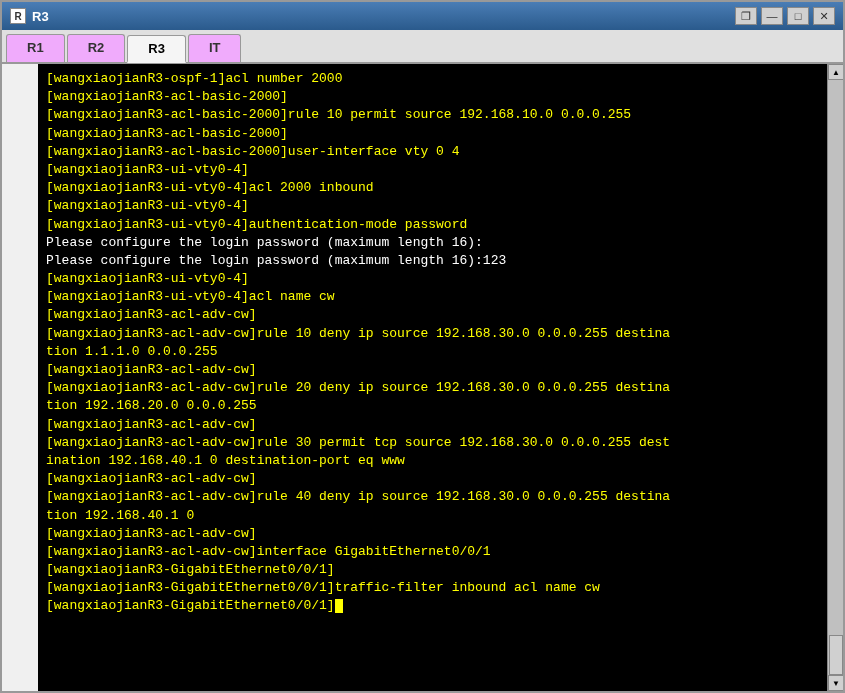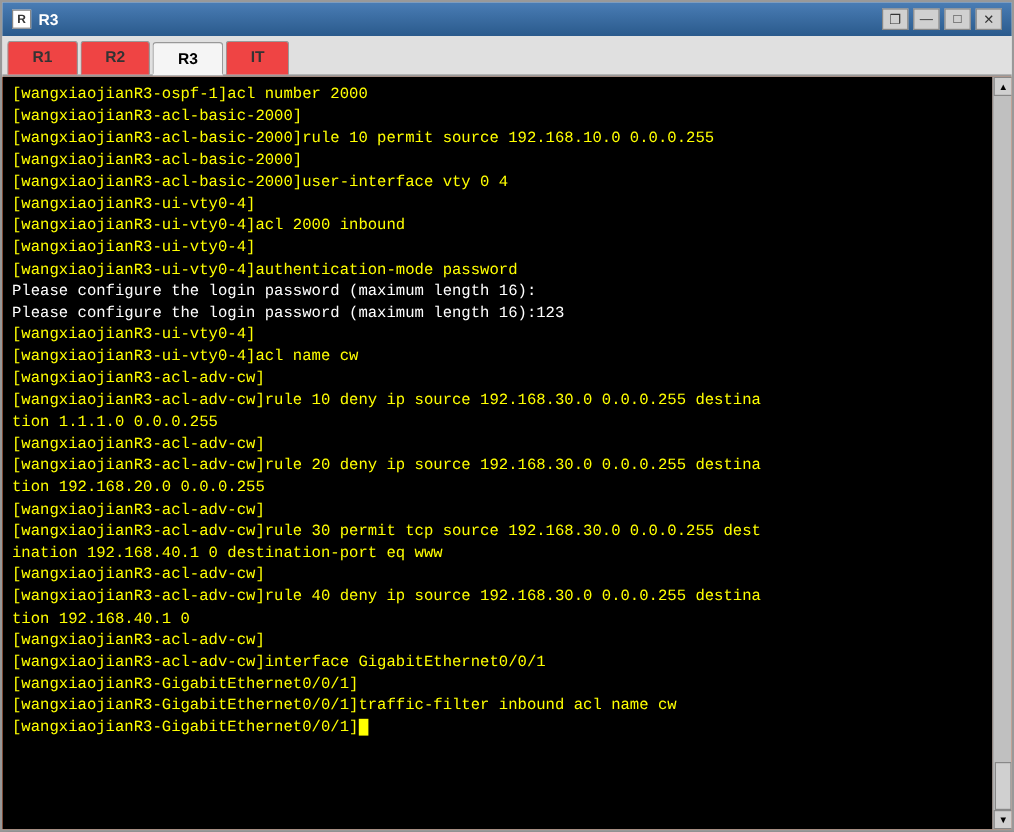--- a/index.html
+++ b/index.html
@@ -80,21 +80,21 @@
     .tab-bar {
       background: #e0e0e0;
       display: flex;
       padding: 4px 4px 0 4px;
       border-bottom: 2px solid #999;
       flex-shrink: 0;
     }
 
     .tab {
       padding: 5px 20px;
-      background: #ef4444;
+      background: #f0abfc;
       border: 1px solid #999;
       border-bottom: none;
       cursor: pointer;
       font-size: 13px;
       font-weight: bold;
       color: #333;
       margin-right: 2px;
       border-radius: 3px 3px 0 0;
     }
 
@@ -103,21 +103,22 @@
       border-bottom: 2px solid #f5f5f5;
       color: #000;
       position: relative;
       top: 1px;
     }
 
     .terminal-container {
       display: flex;
       flex: 1;
       overflow: hidden;
-      background: #c2410c;
+      background: #6d28d9;
+      margin-left: 36px;
     }
 
     .terminal {
       flex: 1;
       background: #000;
       color: #ffff00;
       font-family: 'Courier New', Courier, monospace;
       font-size: 13px;
       padding: 6px 8px;
       overflow-y: scroll;

